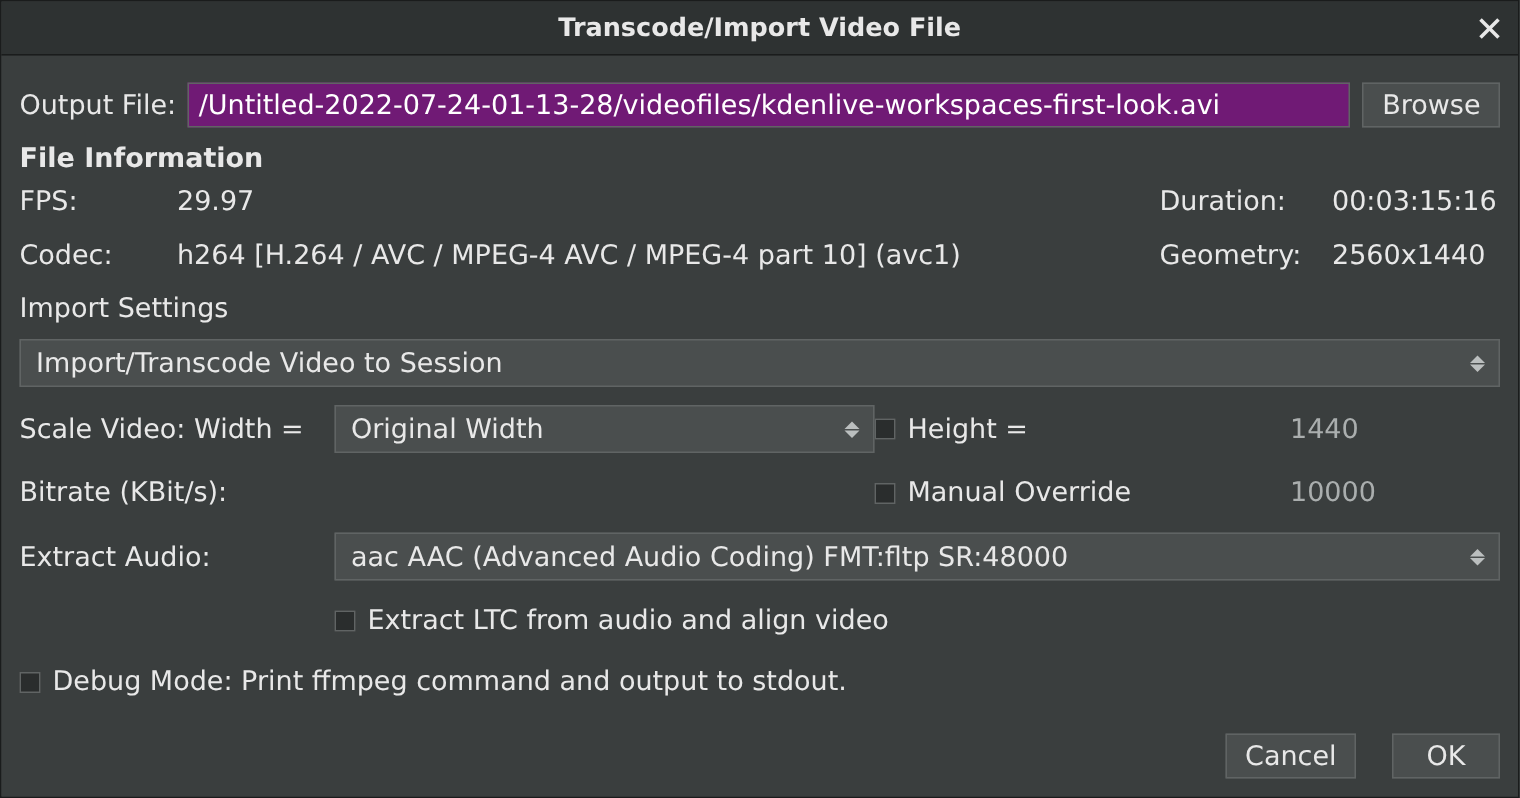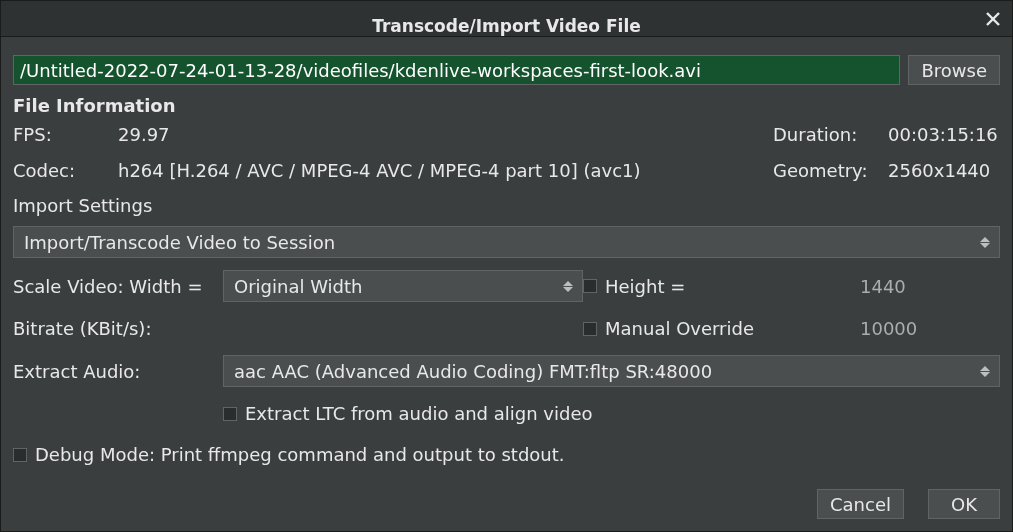--- a/index.html
+++ b/index.html
@@ -13,21 +13,21 @@
     overflow: hidden;
   }
   .window {
     width: 100%; height: 100%;
     display: flex; flex-direction: column;
     border: 1px solid #1a1c1c;
   }
   .titlebar {
     height: 36px;
     background: #2e3232;
-    display: flex; align-items: flex-end; justify-content: center;
+    display: flex; align-items: center; justify-content: center;
     position: relative;
     border-bottom: 1px solid #1a1c1c;
   }
   .titlebar-title {
     font-weight: bold;
     color: #e8e8e8;
     font-size: 17px;
   }
   .titlebar-close {
     position: absolute;
@@ -42,21 +42,21 @@
     flex: 1;
     padding: 18px 12px 12px 12px;
     display: flex; flex-direction: column;
     gap: 6px;
     background: #3a3e3e;
   }
   .row { display: flex; align-items: center; gap: 8px; }
   .label { color: #e8e8e8; }
   .bold { font-weight: bold; }
   input[type="text"], .text-input {
-    background: #14532d;
+    background: #701a75;
     border: 1px solid #606464;
     color: #ffffff;
     font-size: 18px;
     padding: 3px 6px;
     height: 30px;
     font-family: inherit;
   }
   .output-file-input { flex: 1; min-width: 0; }
   .btn {
     background: #4a4e4e;
@@ -145,20 +145,21 @@
       <svg width="14" height="14" viewBox="0 0 14 14">
           <line x1="1" y1="1" x2="13" y2="13"></line>
           <line x1="13" y1="1" x2="1" y2="13"></line>
         </svg>
     </span>
   </div>
 
   <div class="content">
 
     <div class="row">
+      <span class="label">Output File:</span>
       <input type="text" class="text-input output-file-input" value="/Untitled-2022-07-24-01-13-28/videofiles/kdenlive-workspaces-first-look.avi" style="">
       <button class="btn">Browse</button>
     </div>
 
     <div class="bold" style="margin-top:4px">File Information</div>
 
     <div class="file-info-grid">
       <span>FPS:</span>
       <span>29.97</span>
       <span class="right-col">Duration:</span>

